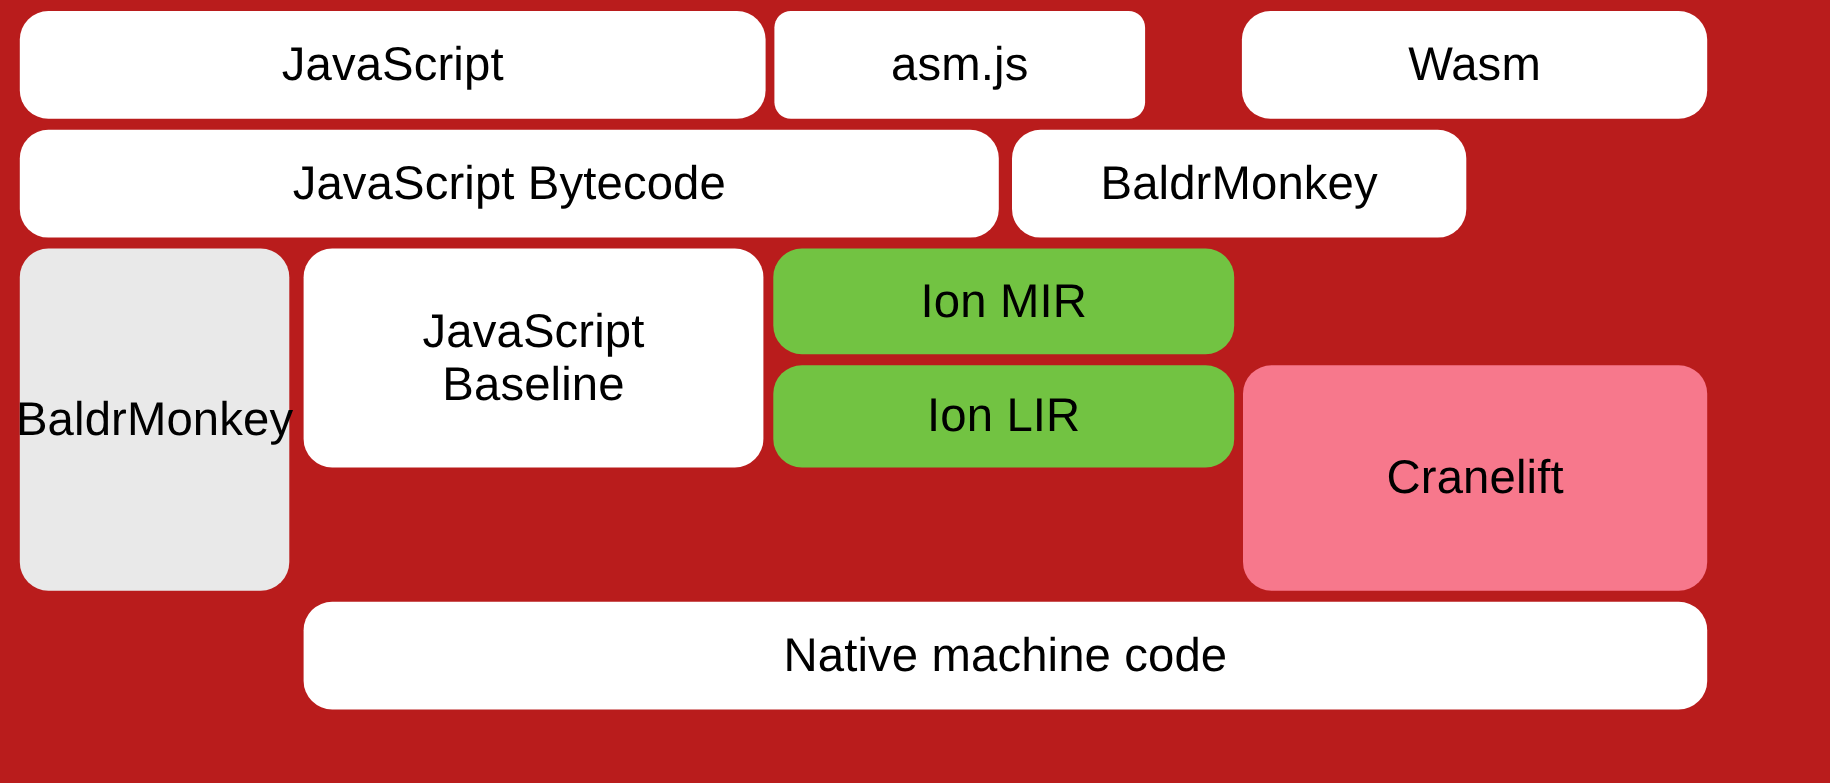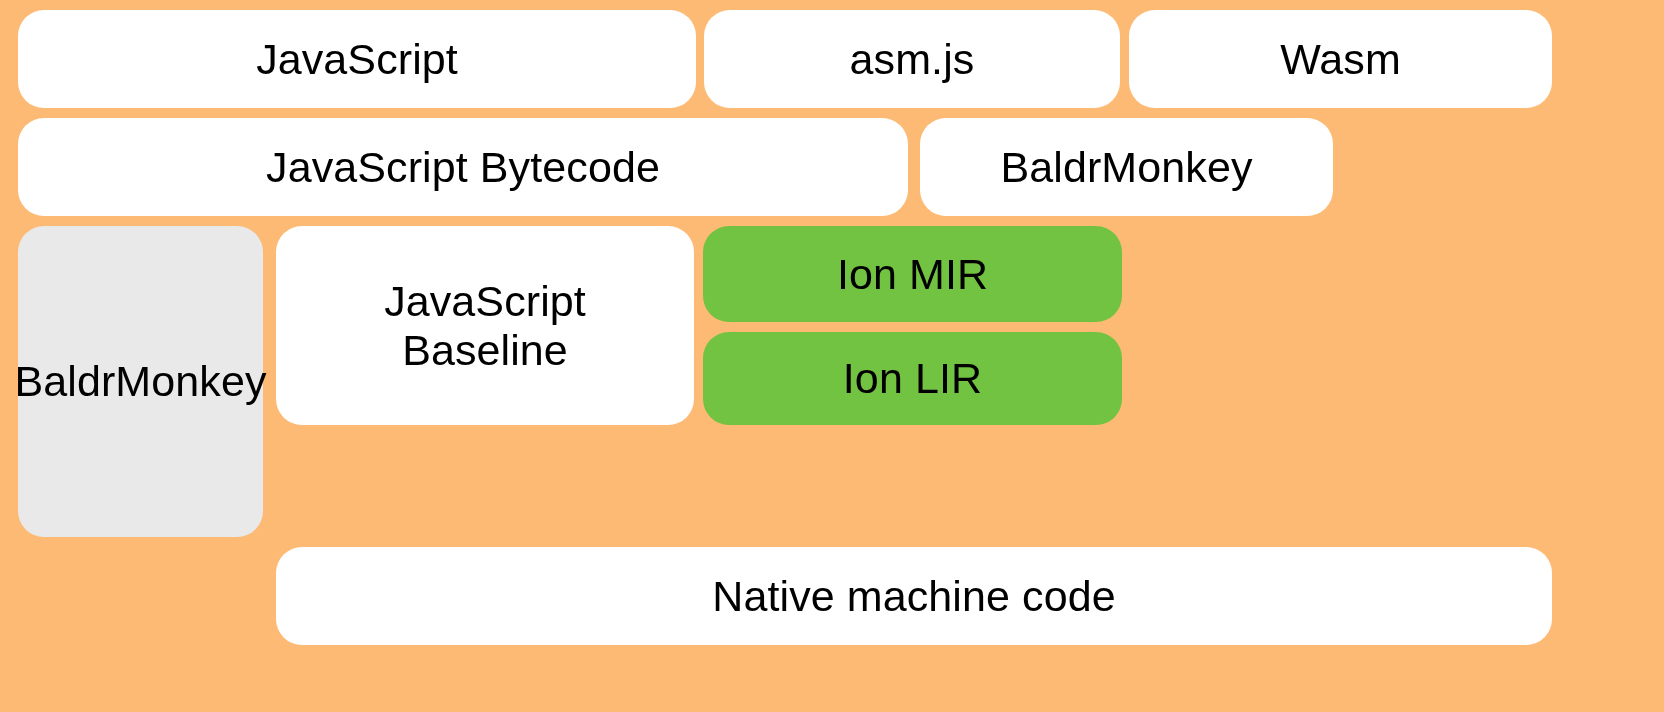--- a/index.html
+++ b/index.html
@@ -7,21 +7,21 @@
     padding: 0;
     background: #000000;
   }
   body {
     font-family: "Liberation Sans", sans-serif;
   }
   #stage {
     position: relative;
     width: 1664px;
     height: 712px;
-    background: #fdba74;
+    background: #b91c1c;
     overflow: hidden;
   }
   .node {
     position: absolute;
     box-sizing: border-box;
     display: flex;
     align-items: center;
     justify-content: center;
     text-align: center;
     border-radius: 26px;
@@ -40,21 +40,21 @@
 </style>
 </head>
 <body>
 
 <div id="stage">
 
   <div class="node fill-white" style="left:18px; top:10px; width:678px; height:98px;">
     <span>JavaScript</span>
   </div>
 
-  <div class="node fill-white" style="left:704px; top:10px; width:416px; height:98px;">
+  <div class="node fill-white" style="left:704px; top:10px; width:337px; height:98px;border-radius:15px;">
     <span>asm.js</span>
   </div>
 
   <div class="node fill-white" style="left:1129px; top:10px; width:423px; height:98px;">
     <span>Wasm</span>
   </div>
 
   <div class="node fill-white" style="left:18px; top:118px; width:890px; height:98px;">
     <span>JavaScript Bytecode</span>
   </div>
@@ -73,19 +73,22 @@
   </div>
 
   <div class="node fill-green" style="left:703px; top:226px; width:419px; height:96px;">
     <span>Ion MIR</span>
   </div>
 
   <div class="node fill-green" style="left:703px; top:332px; width:419px; height:93px;">
     <span>Ion LIR</span>
   </div>
 
+  <div class="node fill-pink" style="left:1130px; top:332px; width:422px; height:205px;">
+    <span>Cranelift</span>
+  </div>
 
 
   <div class="node fill-white" style="left:276px; top:547px; width:1276px; height:98px;">
     <span>Native machine code</span>
   </div>
 
 </div>
 
 </body></html>

